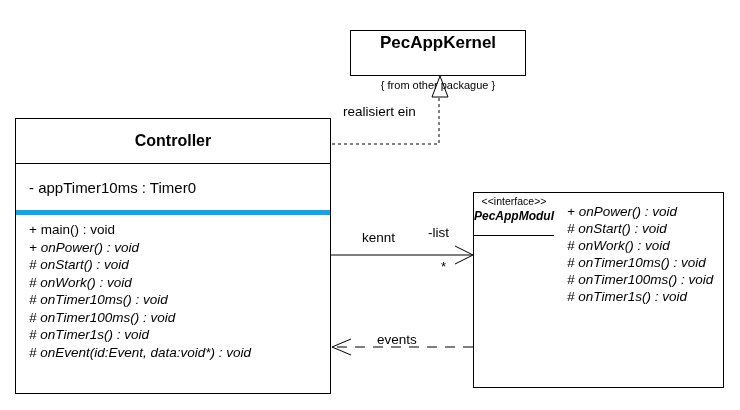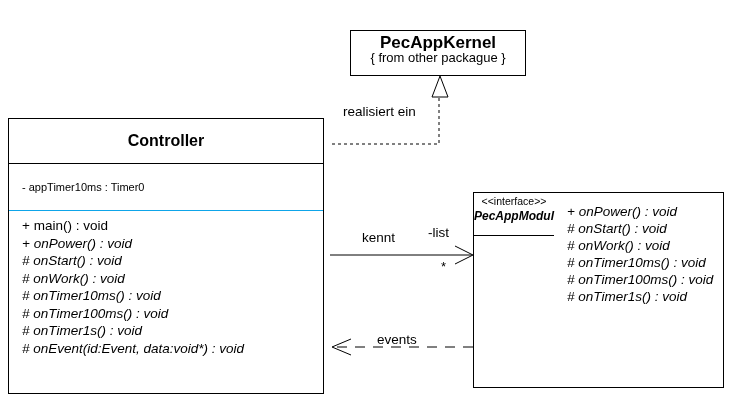--- a/index.html
+++ b/index.html
@@ -35,46 +35,47 @@
     line-height: 12px;
   }
   #kernel-box .class-name {
     display: block;
     font-size: 17px;
     font-weight: bold;
     line-height: 18px;
   }
   #kernel-box .pkg-note {
     display: block;
-    font-size: 13px;
+    font-size: 11px;
     line-height: 12px;
+    margin-top: 27px;
   }
   
   #controller-box {
-    left: 8px; top: 118px;
+    left: 15px; top: 118px;
     width: 316px; height: 276px;
     display: flex;
     flex-direction: column;
   }
   #controller-box .title-compartment {
     height: 44px;
     border-bottom: 1px solid #000000;
     display: flex;
     align-items: center;
     justify-content: center;
     font-size: 16px;
     font-weight: bold;
   }
   #controller-box .attr-compartment {
     height: 46px;
-    border-bottom: 1px solid #0ea5e9;
+    border-bottom: 5px solid #0ea5e9;
     display: flex;
     align-items: center;
     padding-left: 13px;
-    font-size: 11px;
+    font-size: 15px;
   }
   #controller-box .method-compartment {
     flex: 1;
     padding: 6px 0 0 13px;
     font-size: 13.5px;
     line-height: 17.5px;
   }
   
   #modul-box {
     left: 473px; top: 192px;

